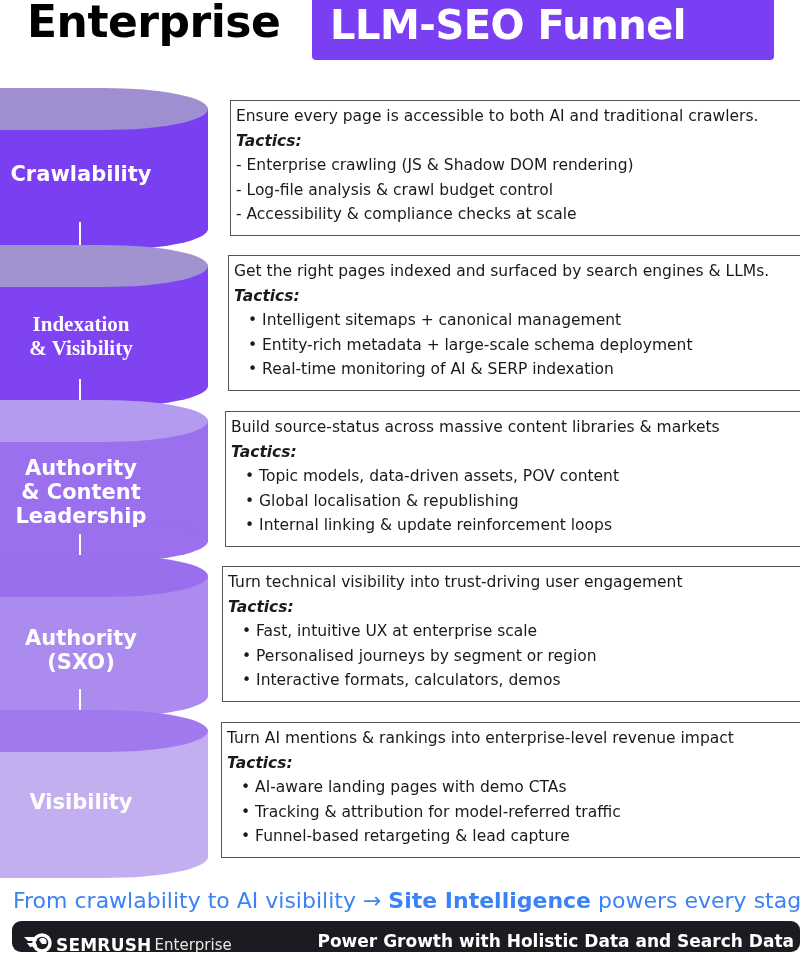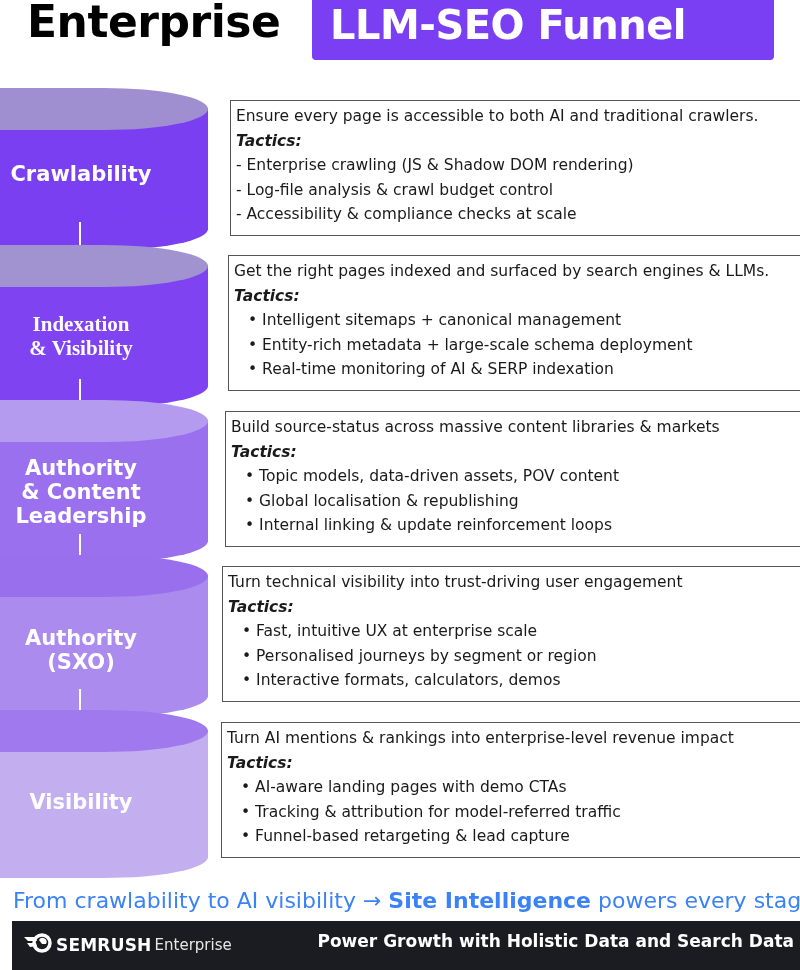--- a/index.html
+++ b/index.html
@@ -21,21 +21,21 @@
   .box .intro { white-space: nowrap; }
   .box .tactics { font-weight: bold; font-style: italic; }
   .box ul { list-style: none; }
   .box li { white-space: nowrap; }
   .box.dash li { padding-left: 0; }
   .box.dot li { padding-left: 14px; }
 
   .footer-line { position: absolute; left: 13px; top: 888px; font-size: 22px; color: #3b82f6; white-space: nowrap; }
   .footer-line b { font-weight: bold; }
 
-  .brand-bar { position: absolute; left: 12px; top: 921px; width: 788px; height: 50px; background: #1b1c22; }
+  .brand-bar { position: absolute; left: 12px; top: 921px; width: 788px; height: 31px; background: #1b1c22; border-radius: 9px; }
   .brand-logo { position: absolute; left: 10px; top: 12px; color: #fff; display: flex; align-items: center; }
   .brand-name { font-weight: bold; font-size: 17px; letter-spacing: 0.2px; margin-left: 4px; }
   .brand-suffix { font-size: 15px; margin-left: 3px; color: #e8e8e8; }
   .brand-cta { position: absolute; right: 6px; top: 10px; color: #fff; font-weight: bold; font-size: 17px; white-space: nowrap; }
 </style>
 </head>
 <body>
 
 <div class="title-row">
   <span class="title-plain">Enterprise</span>

